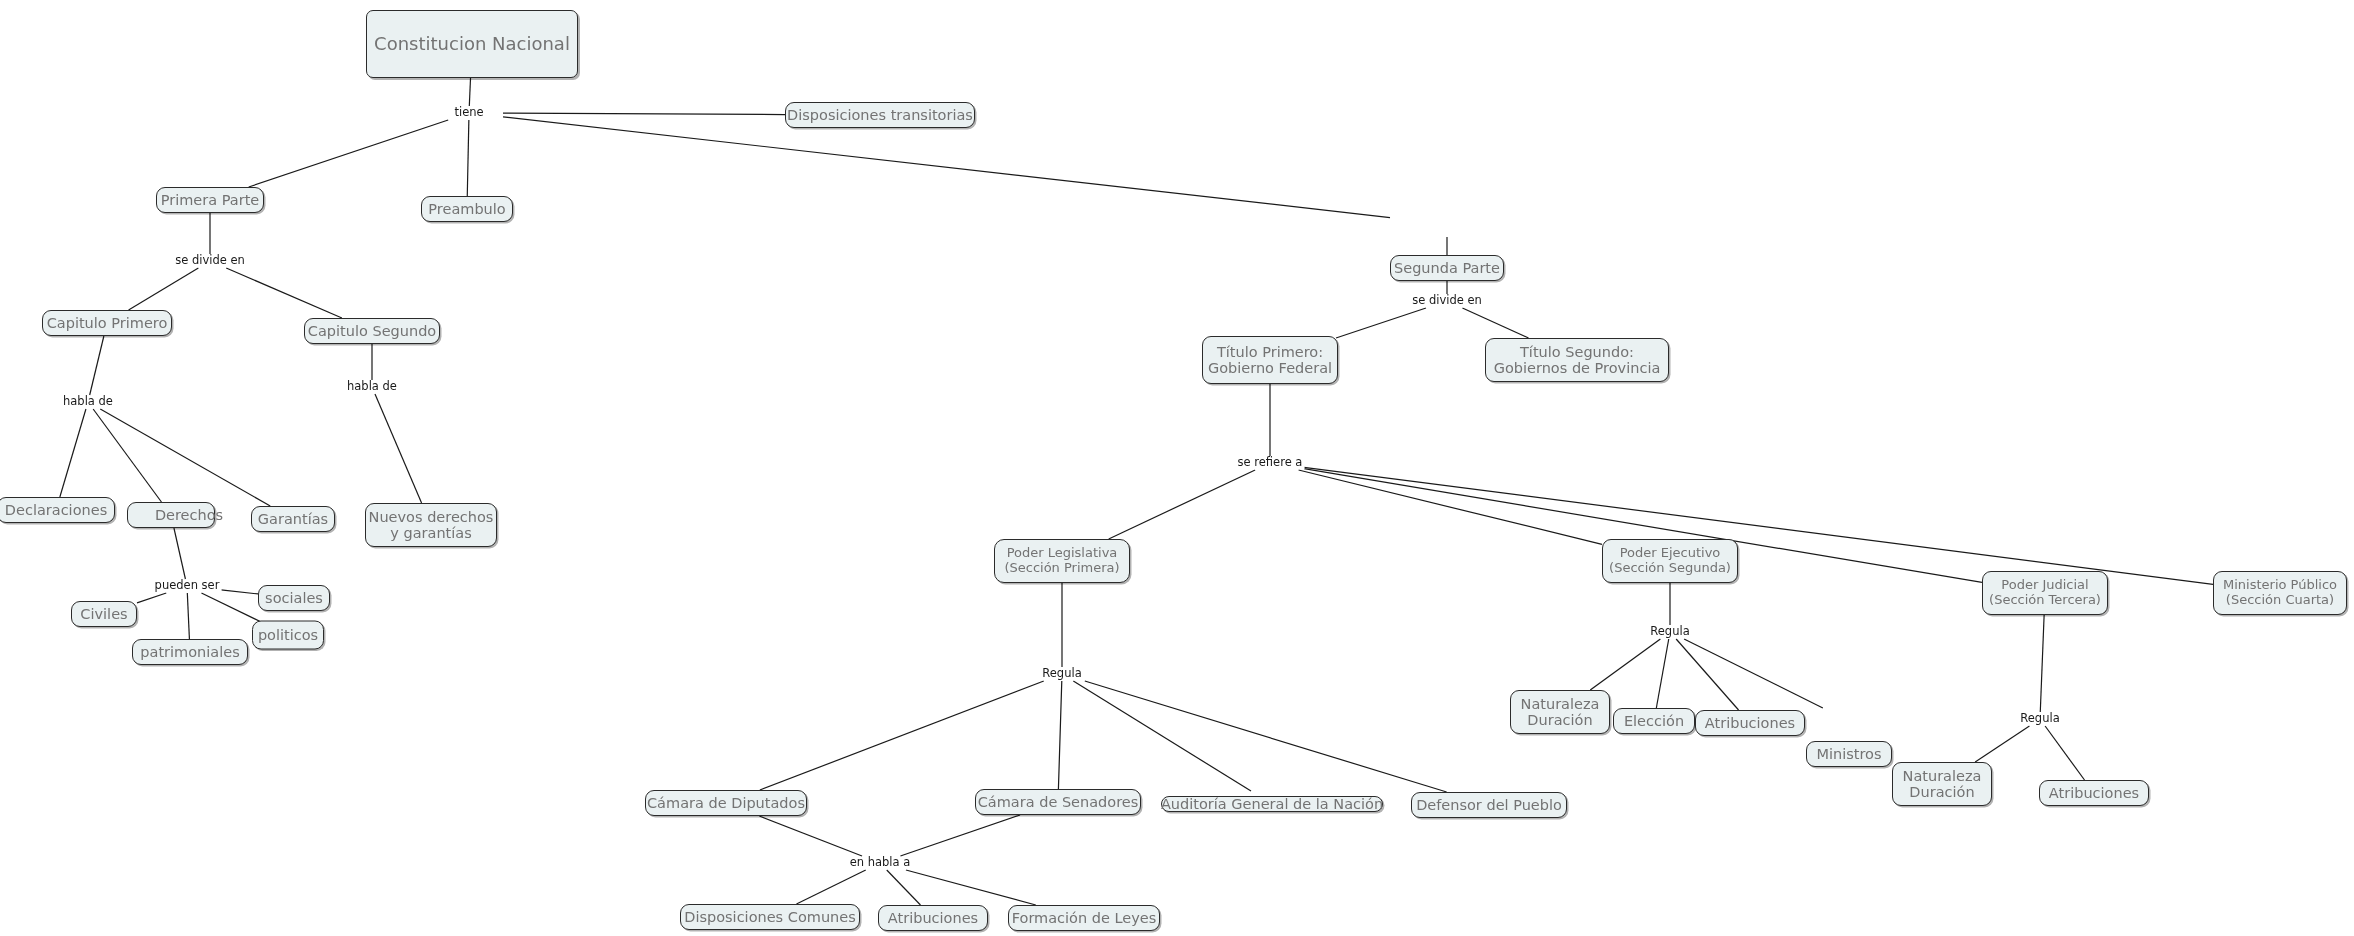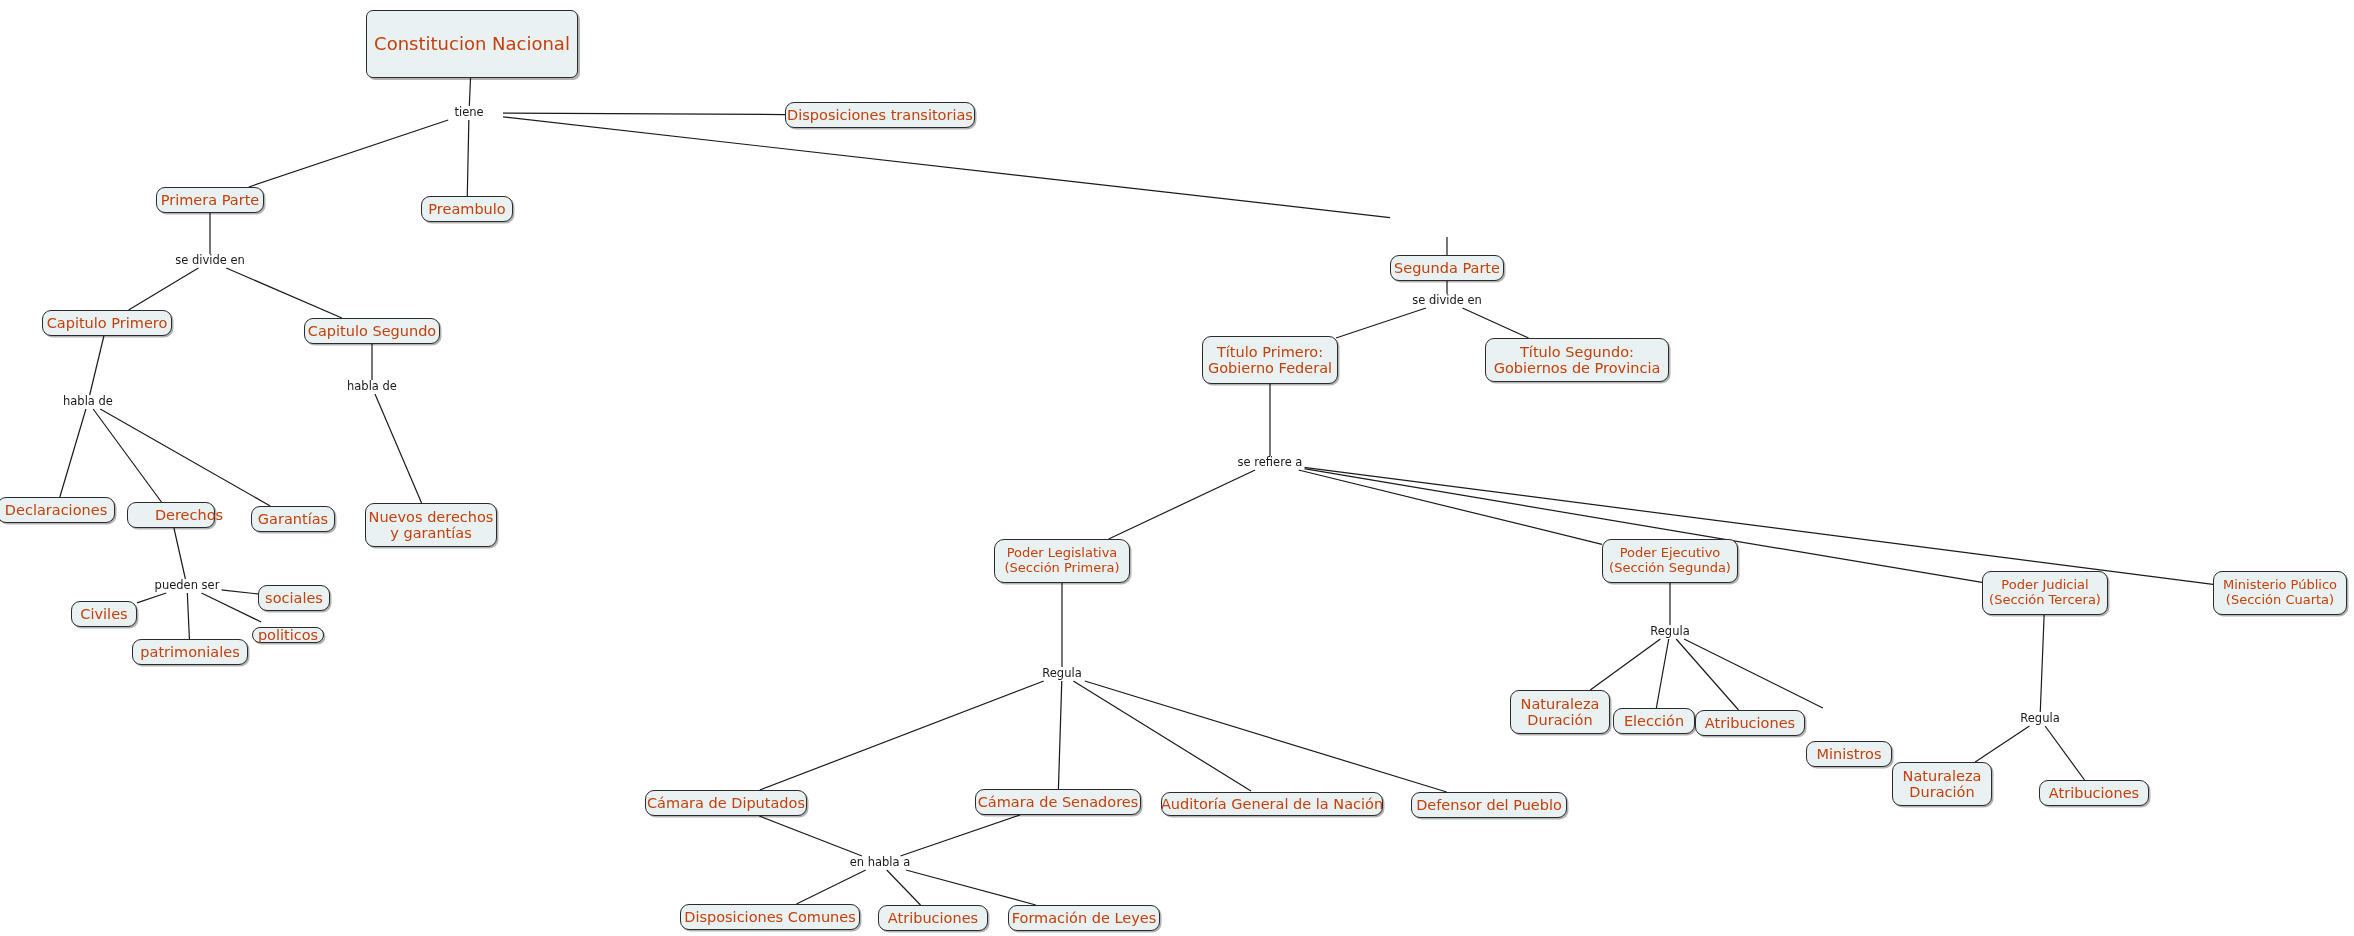--- a/index.html
+++ b/index.html
@@ -24,21 +24,21 @@
     width: 2354px;
     height: 936px;
     pointer-events: none;
   }
   .node {
     position: absolute;
     box-sizing: border-box;
     background: #eaf1f2;
     border: 1.3px solid #2b2b2b;
     border-radius: 9px;
-    color: #c2410c;
+    color: #737373;
     display: flex;
     align-items: center;
     justify-content: center;
     text-align: center;
     line-height: 1.12;
     white-space: pre;
     transform: translate(-50%, -50%);
     box-shadow: 1.5px 1.5px 0 rgba(0,0,0,0.30);
     font-size: 14.5px;
     padding: 3px 9px;
@@ -139,34 +139,34 @@
     <div class="node" style="left: 171px; top: 515px; width: 88px; height: 26px; padding-left: 45px;">Derechos</div>
     <div class="node" style="left: 293px; top: 519px; width: 84px; height: 26px;">Garantías</div>
     <div class="node" style="left: 431px; top: 525px; width: 132px; height: 44px;">Nuevos derechos
 y garantías</div>
     <div class="node small" style="left: 1062px; top: 561px; width: 136px; height: 44px; border-radius: 10px;">Poder Legislativa
 (Sección Primera)</div>
     <div class="node small" style="left: 1670px; top: 561px; width: 136px; height: 44px;">Poder Ejecutivo
 (Sección Segunda)</div>
     <div class="node" style="left: 104px; top: 614px; width: 66px; height: 26px;">Civiles</div>
     <div class="node" style="left: 294px; top: 598px; width: 72px; height: 26px;">sociales</div>
-    <div class="node" style="left: 288px; top: 635px; width: 72px; height: 16px;">politicos</div>
+    <div class="node" style="left: 288px; top: 635px; width: 72px; height: 29px;">politicos</div>
     <div class="node" style="left: 190px; top: 652px; width: 116px; height: 26px;">patrimoniales</div>
     <div class="node small" style="left: 2045px; top: 593px; width: 126px; height: 44px;">Poder Judicial
 (Sección Tercera)</div>
     <div class="node small" style="left: 2280px; top: 593px; width: 134px; height: 44px;">Ministerio Público
 (Sección Cuarta)</div>
     <div class="node" style="left: 1560px; top: 712px; width: 100px; height: 44px;">Naturaleza
 Duración</div>
     <div class="node" style="left: 1654px; top: 721px; width: 82px; height: 26px;">Elección</div>
     <div class="node" style="left: 1750px; top: 723px; width: 110px; height: 26px;">Atribuciones</div>
     <div class="node" style="left: 1849px; top: 754px; width: 86px; height: 26px;">Ministros</div>
     <div class="node" style="left: 1942px; top: 784px; width: 100px; height: 44px;">Naturaleza
 Duración</div>
     <div class="node" style="left: 2094px; top: 793px; width: 110px; height: 26px;">Atribuciones</div>
     <div class="node" style="left: 726px; top: 803px; width: 162px; height: 26px;">Cámara de Diputados</div>
     <div class="node" style="left: 1058px; top: 802px; width: 166px; height: 26px;">Cámara de Senadores</div>
-    <div class="node" style="left: 1272px; top: 804px; width: 222px; height: 24px;">Auditoría General de la Nación</div>
+    <div class="node" style="left: 1272px; top: 804px; width: 222px; height: 16px;">Auditoría General de la Nación</div>
     <div class="node" style="left: 1489px; top: 805px; width: 156px; height: 26px;">Defensor del Pueblo</div>
     <div class="node" style="left: 770px; top: 917px; width: 180px; height: 26px;">Disposiciones Comunes</div>
     <div class="node" style="left: 933px; top: 918px; width: 110px; height: 26px;">Atribuciones</div>
     <div class="node" style="left: 1084px; top: 918px; width: 152px; height: 26px;">Formación de Leyes</div>
   </div>
 
 </body></html>

